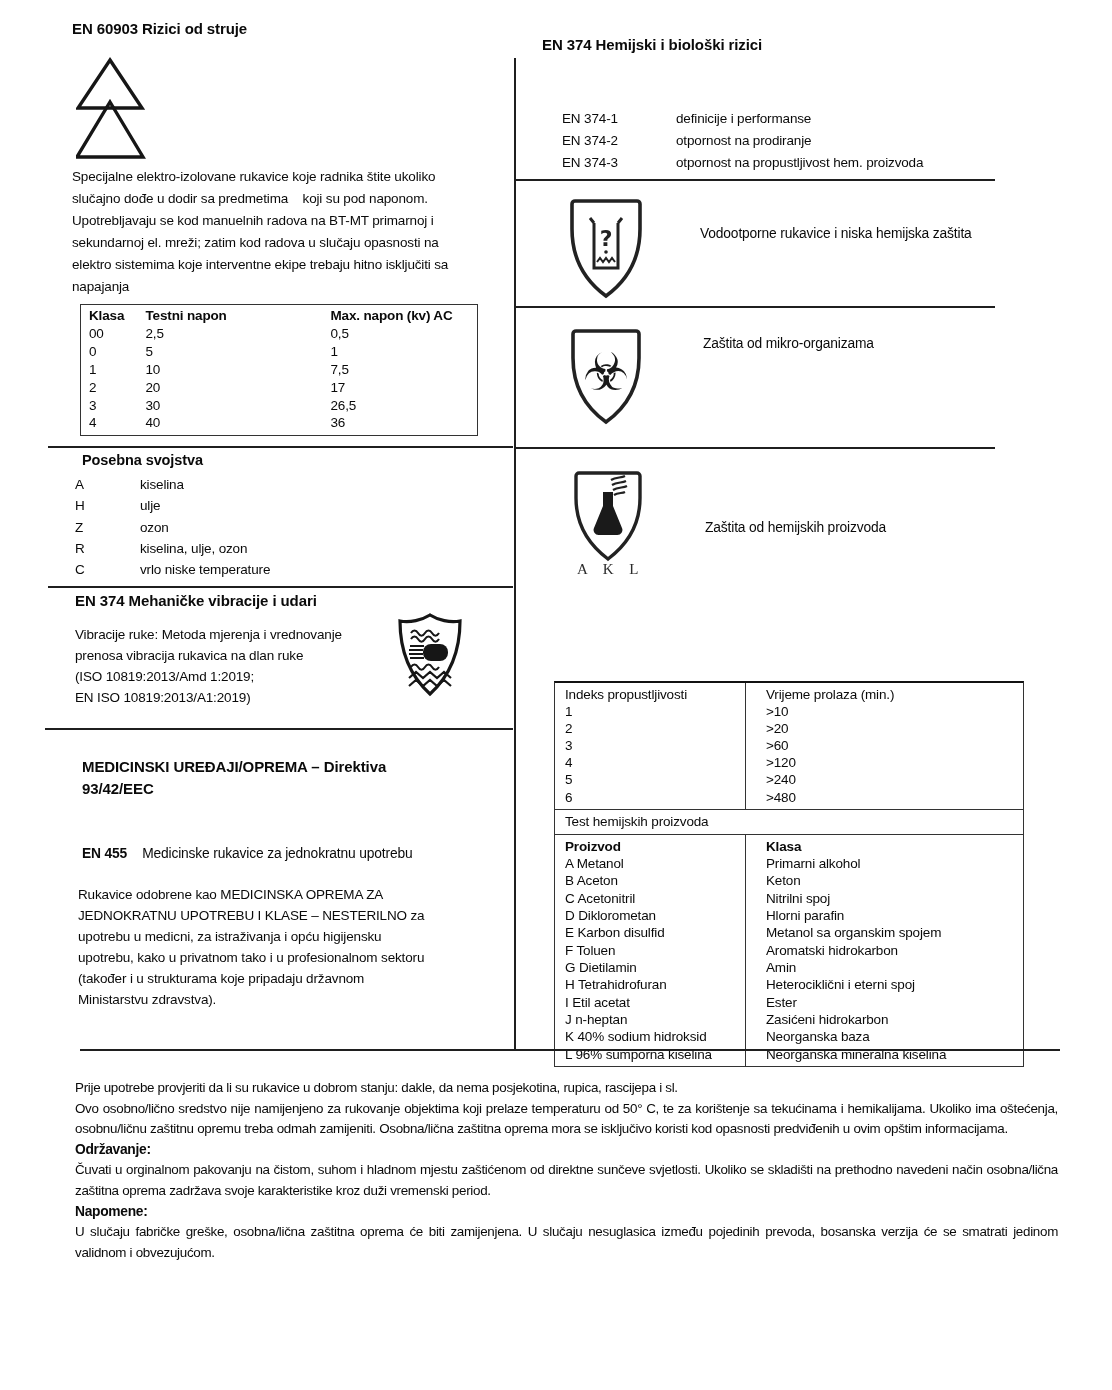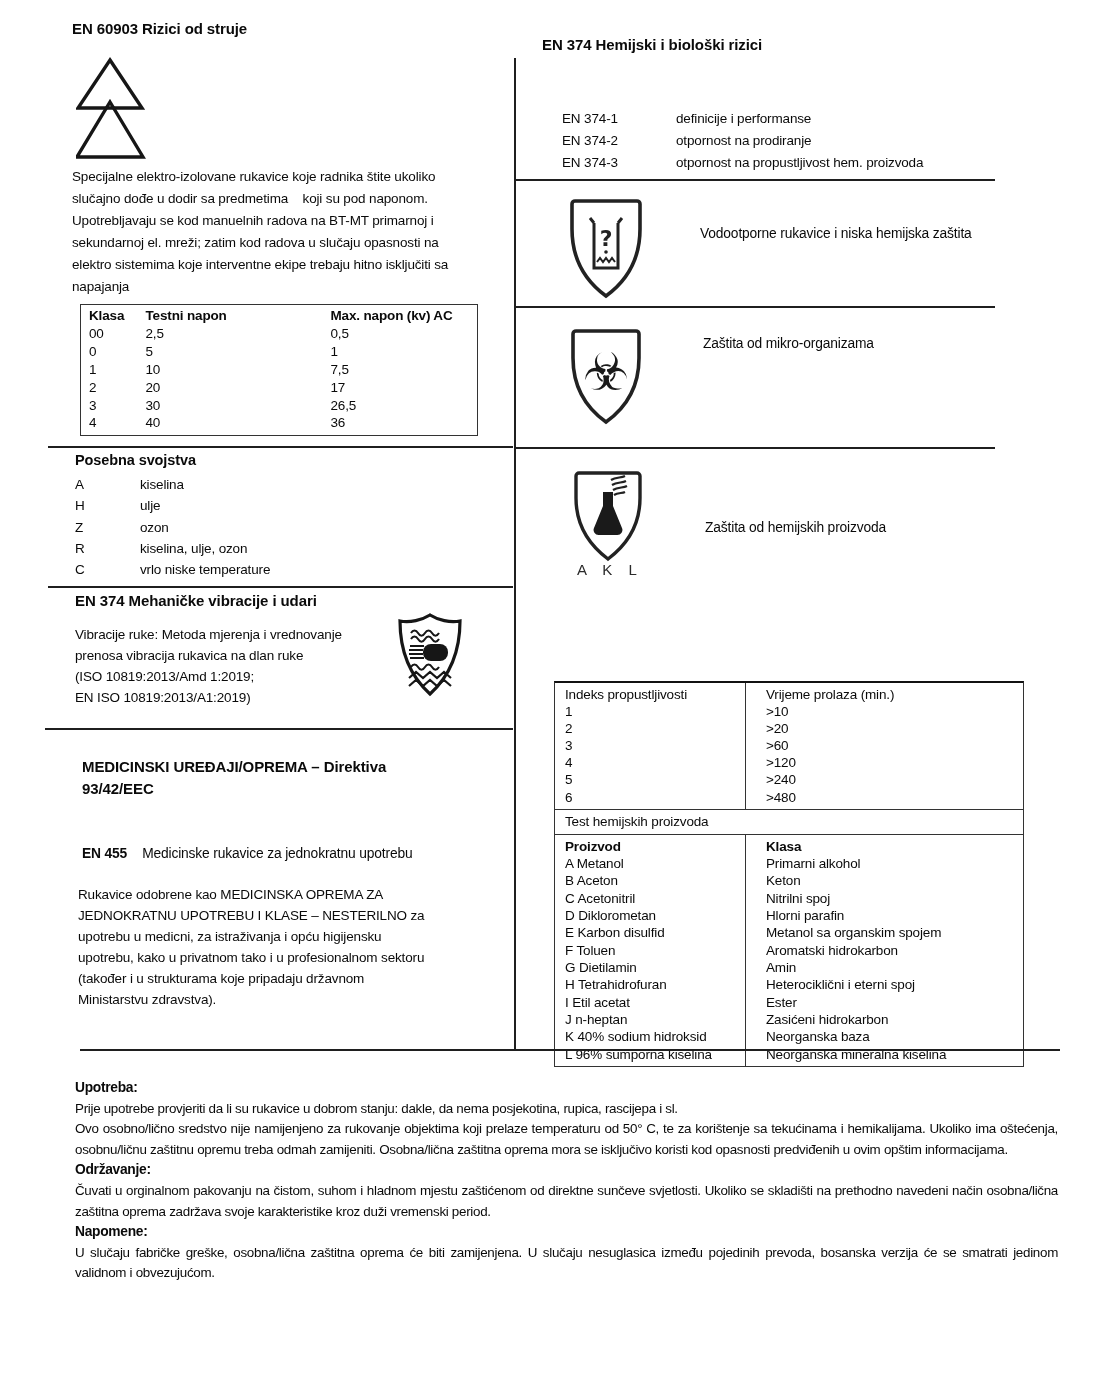--- a/index.html
+++ b/index.html
@@ -99,21 +99,21 @@
     <tr>
           <td style="padding-bottom:3px">4</td>
           <td>40</td>
           <td>36</td>
         </tr>
   </tbody>
     </table>
 
   <div class="rule" style="left:48px;top:446px;width:465px;"></div>
 
-  <div class="abs h" style="left:75px;top:452px;font-size:14.5px;">Posebna svojstva</div>
+  <div class="abs h" style="left:82px;top:452px;font-size:14.5px;">Posebna svojstva</div>
   <div class="abs" style="left:75px;top:474px;">
     <div class="prow">
         <span class="pcode">A</span>
         <span>kiselina</span>
       </div>
     <div class="prow">
         <span class="pcode">H</span>
         <span>ulje</span>
       </div>
     <div class="prow">
@@ -201,21 +201,21 @@
   </svg>
   <div class="abs" style="left:703px;top:336px;font-size:13.8px;">Zaštita od mikro-organizama</div>
 
   <div class="rule" style="left:514px;top:447px;width:481px;"></div>
 
   <svg class="abs" style="left:570px;top:468px;" width="76" height="96" viewBox="0 0 76 96">
     <path d="M9,5 H67 a3,3 0 0 1 3,3 V30 C70,56 58,76 38,91 C18,76 6,56 6,30 V8 a3,3 0 0 1 3,-3 Z" fill="none" stroke="#222" stroke-width="3.4"></path>
     <path d="M33,24 V38 L24,60 a5,5 0 0 0 4.6,7 h18.8 a5,5 0 0 0 4.6,-7 L43,38 V24 Z" fill="#1a1a1a"></path>
     <path d="M41,12 c5,-3 10,-2 14,-4 M42,17 c5,-3 10,-2 14,-4 M43,22 c5,-3 10,-2 14,-4 M44,27 c4,-2.5 8,-1.5 11,-3" fill="none" stroke="#222" stroke-width="2.2"></path>
   </svg>
-  <div class="abs" style="left:577px;top:561px;font-size:15px;letter-spacing:6px;color:#2b2b2b;">A K L</div>
+  <div class="abs" style="left:577px;top:561px;font-size:15px;letter-spacing:6px;color:#2b2b2b;font-family:Liberation Serif, serif;">A K L</div>
   <div class="abs" style="left:705px;top:520px;font-size:13.8px;">Zaštita od hemijskih proizvoda</div>
 
   <div class="abs t2" style="left:554px;top:645px;">
     <div class="t2sec first">
       <div class="c1 pt">Indeks propustljivosti</div>
       <div class="c2 pt">Vrijeme prolaza (min.)</div>
       <div class="c1">1</div>
         <div class="c2">&gt;10</div>
       <div class="c1">2</div>
         <div class="c2">&gt;20</div>
@@ -255,21 +255,20 @@
       <div class="c1">K 40% sodium hidroksid</div>
         <div class="c2">Neorganska baza</div>
       <div class="c1 pb">L 96% sumporna kiselina</div>
         <div class="c2 pb">Neorganska mineralna kiselina</div>
     </div>
   </div>
 
   <div class="rule" style="left:80px;top:1049px;width:980px;"></div>
 
   <div class="footer">
-    <div class="fh">Upotreba:</div>
     <p class="f">Prije upotrebe provjeriti da li su rukavice u dobrom stanju: dakle, da nema posjekotina, rupica, rascijepa i sl.</p>
     <p class="fj">Ovo osobno/lično sredstvo nije namijenjeno za rukovanje objektima koji prelaze temperaturu od 50° C, te za korištenje sa tekućinama i hemikalijama. Ukoliko ima oštećenja, osobnu/ličnu zaštitnu opremu treba odmah zamijeniti. Osobna/lična zaštitna oprema mora se isključivo koristi kod opasnosti predviđenih u ovim opštim informacijama.</p>
     <div class="fh">Održavanje:</div>
     <p class="fj">Čuvati u orginalnom pakovanju na čistom, suhom i hladnom mjestu zaštićenom od direktne sunčeve svjetlosti. Ukoliko se skladišti na prethodno navedeni način osobna/lična zaštitna oprema zadržava svoje karakteristike kroz duži vremenski period.</p>
     <div class="fh">Napomene:</div>
     <p class="fj">U slučaju fabričke greške, osobna/lična zaštitna oprema će biti zamijenjena. U slučaju nesuglasica između pojedinih prevoda, bosanska verzija će se smatrati jedinom validnom i obvezujućom.</p>
   </div>
 
 </div>
 

